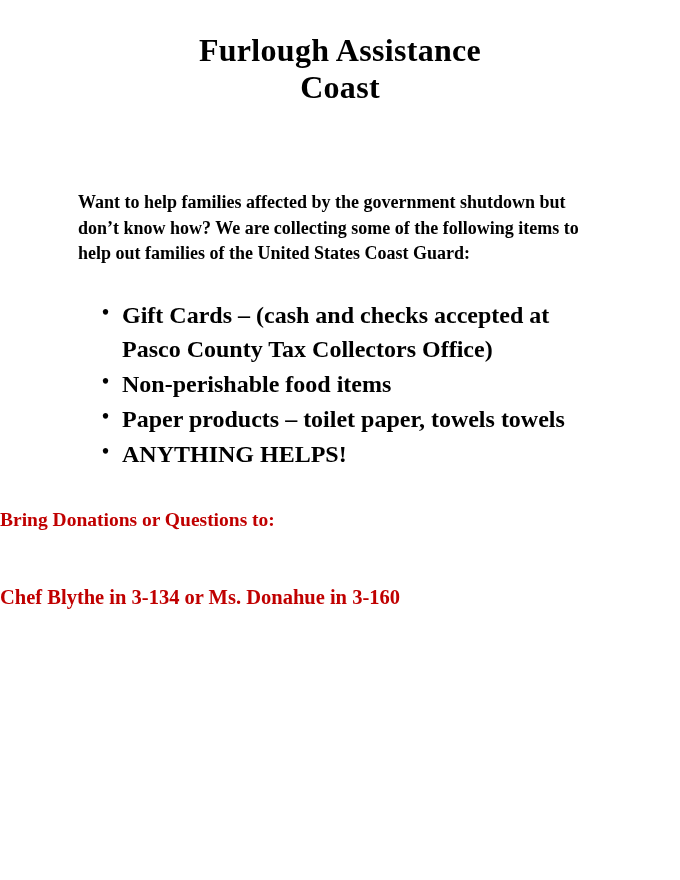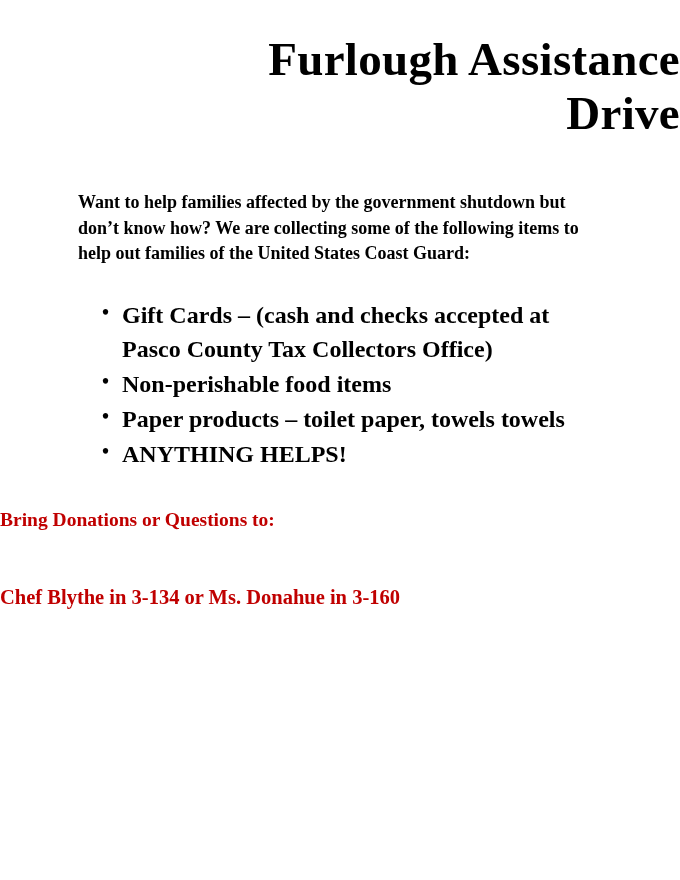--- a/index.html
+++ b/index.html
@@ -15,22 +15,22 @@
     font-family: "Liberation Serif", "DejaVu Serif", serif;
     color: #000000;
   }
 
   
   .title {
     position: absolute;
     top: 32px;
     left: 0;
     width: 680px;
-    text-align: right;
-    font-size: 47px;
+    text-align: center;
+    font-size: 32px;
     font-weight: bold;
     line-height: 1.15;
     letter-spacing: 0.3px;
   }
   .title .line2 { display: block; }
 
   
   .intro {
     position: absolute;
     top: 172px;
@@ -93,21 +93,21 @@
     top: 630px;
     width: 680px;
     height: 250px;
   }
 </style>
 </head>
 <body>
 
 <div class="title">
   <span>Furlough Assistance</span>
-  <span class="line2">Drive</span>
+  <span class="line2">Coast</span>
 </div>
 
 <p class="intro">Want to help families affected by the government shutdown but don’t know how?  We are collecting some of the following items to help out families of the United States Coast Guard:</p>
 
 <ul class="bullets">
   <li>Gift Cards – (cash and checks accepted at Pasco County Tax Collectors Office)</li>
   <li>Non-perishable food items</li>
   <li>Paper products – toilet paper, towels towels</li>
   <li>ANYTHING HELPS!</li>
 </ul>

